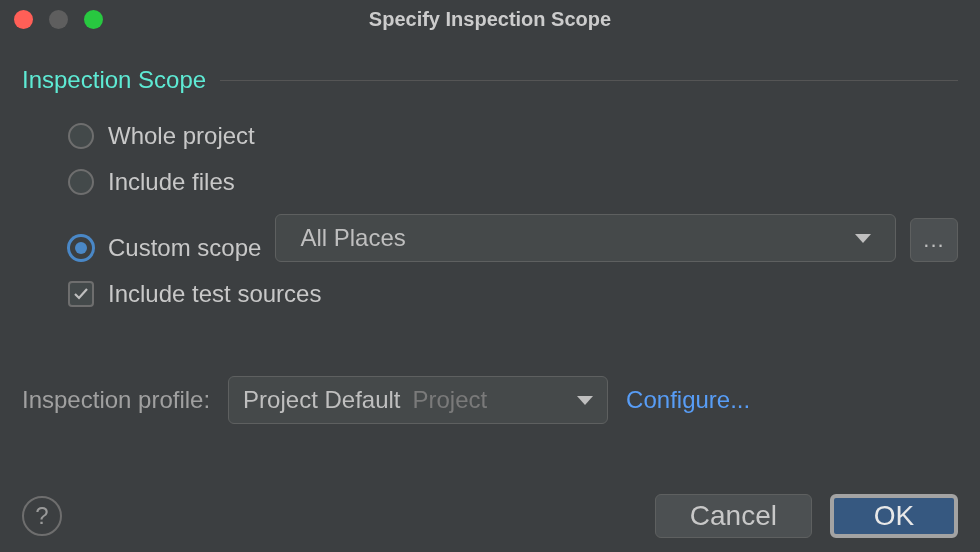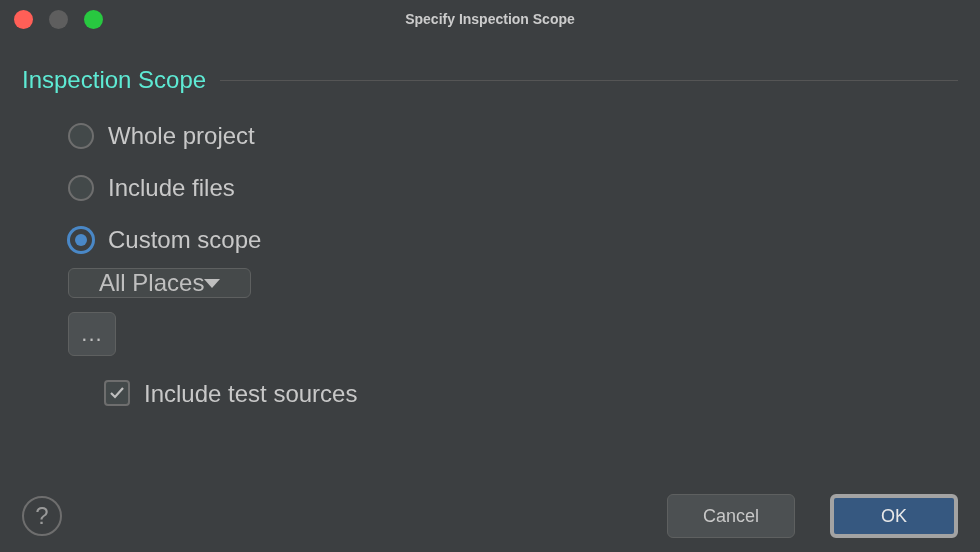--- a/index.html
+++ b/index.html
@@ -33,21 +33,21 @@
       border-radius: 50%;
     }
     .tl-close { background: #ff5f57; }
     .tl-min { background: #5e5e5e; }
     .tl-max { background: #28c840; }
     .title {
       position: absolute;
       left: 0;
       right: 0;
       text-align: center;
-      font-size: 14px;
+      font-size: 20px;
       font-weight: 600;
       color: #cccccc;
       pointer-events: none;
     }
     .content {
       padding: 28px 22px 0 22px;
     }
     .section-header {
       display: flex;
       align-items: center;
@@ -61,21 +61,21 @@
     }
     .section-rule {
       flex: 1;
       height: 1px;
       background: #555555;
     }
     .option-group {
       padding-left: 46px;
       display: flex;
       flex-direction: column;
-      gap: 24px;
+      gap: 18px;
     }
     .radio-row {
       display: flex;
       align-items: center;
       gap: 14px;
     }
     .radio {
       width: 26px;
       height: 26px;
       border-radius: 50%;
@@ -97,33 +97,32 @@
       height: 12px;
       border-radius: 50%;
       background: #4a88c7;
     }
     .radio-label {
       font-size: 24px;
       color: #c8c8c8;
     }
     .custom-row {
       display: flex;
-      align-items: flex-start;
+      align-items: flex-end;
       gap: 14px;
-      flex-direction: column;
     }
     .dropdown {
       flex: 1;
       height: 48px;
       background: #45494a;
       border: 1px solid #5e6060;
       border-radius: 6px;
       display: flex;
       align-items: center;
-      padding: 0 30px;
+      padding: 0 24px;
       justify-content: space-between;
     }
     .dropdown-text {
       font-size: 24px;
       color: #bfbfbf;
     }
     .chevron-down {
       width: 0;
       height: 0;
       border-left: 8px solid transparent;
@@ -138,22 +137,22 @@
       border-radius: 6px;
       display: flex;
       align-items: center;
       justify-content: center;
       font-size: 22px;
       color: #bfbfbf;
       letter-spacing: 1px;
     }
     .checkbox-row {
       display: flex;
+      align-items: center;
       gap: 14px;
-      margin-left: 36px;
     }
     .checkbox {
       width: 26px;
       height: 26px;
       border: 2px solid #6e6e6e;
       background: #43494a;
       border-radius: 4px;
       display: flex;
       align-items: center;
       justify-content: center;
@@ -217,26 +216,25 @@
       font-size: 24px;
       color: #9a9a9a;
     }
     .footer-spacer {
       flex: 1;
     }
     .btn {
       height: 44px;
       padding: 0 34px;
       border-radius: 6px;
-      font-size: 18px;
+      font-size: 28px;
       display: flex;
       align-items: center;
       justify-content: center;
       min-width: 128px;
-      margin-left: 17px;
     }
     .btn-cancel {
       background: #4c5052;
       border: 1px solid #5e6060;
       color: #c8c8c8;
       margin-right: 18px;
     }
     .btn-ok {
       background: #365880;
       border: 4px solid #a3a3a3;
@@ -289,20 +287,29 @@
       <div class="checkbox">
         <svg class="check-icon" viewBox="0 0 16 16">
           <path d="M2 8 L6 12 L14 3" stroke="#bfbfbf" stroke-width="2.2" fill="none"></path>
         </svg>
       </div>
       <span class="radio-label">Include test sources</span>
     </div>
 
   </div>
 
+  <div class="profile-row">
+    <span class="profile-label">Inspection profile:</span>
+    <div class="profile-dropdown">
+      <span class="pd-primary">Project Default</span>
+      <span class="pd-secondary">Project</span>
+      <div class="chevron-down"></div>
+    </div>
+    <span class="configure-link">Configure...</span>
+  </div>
 
 </div>
 
 <div class="footer">
   <div class="help-btn">?</div>
   <div class="footer-spacer"></div>
   <div class="btn btn-cancel">Cancel</div>
   <div class="btn btn-ok">OK</div>
 </div>
 

